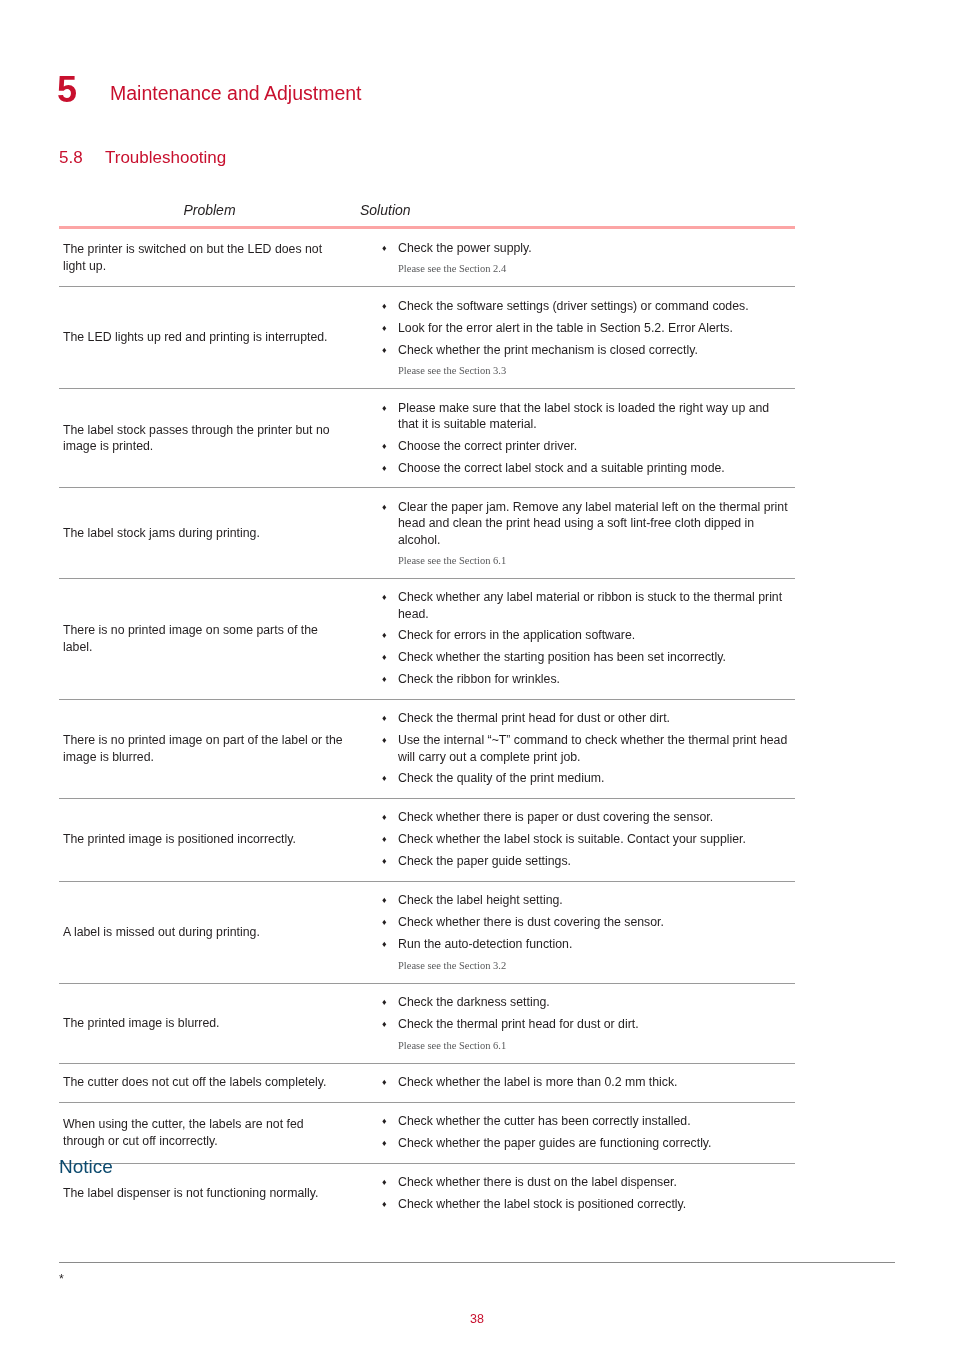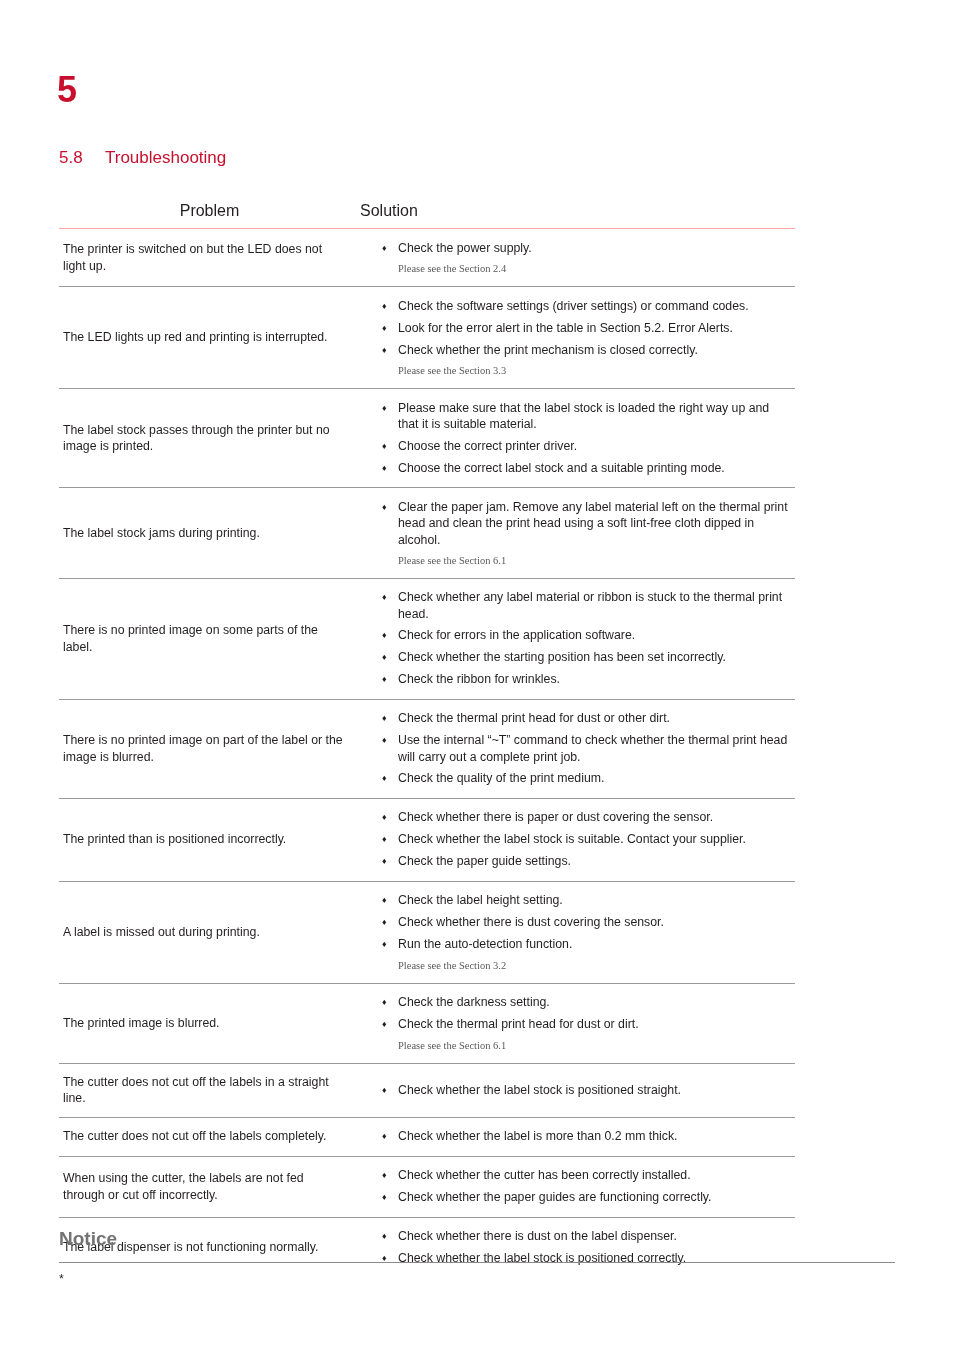--- a/index.html
+++ b/index.html
@@ -61,25 +61,26 @@
   
   .tbl {
     position: absolute;
     left: 59px;
     top: 198px;
     width: 736px;
     border-collapse: collapse;
   }
   .tbl th {
     font-weight: normal;
-    font-size: 16px;
+    font-size: 14px;
     color: #231f20;
     padding: 4px 0 8px 0;
     text-align: center;
-    border-bottom: 1px solid #fca5a5;
+    border-bottom: 3px solid #fca5a5;
+    font-style: italic;
   }
   .tbl th.c-problem { width: 285px; }
   .tbl th.c-solution { text-align: left; }
   .tbl td {
     vertical-align: middle;
     font-size: 12.3px;
     line-height: 16.5px;
     padding: 0;
     border-bottom: 1px solid #9a9a9a;
     margin-top: 35px;
@@ -118,24 +119,23 @@
     color: #58595b;
     padding: 2px 0 2px 38px;
     line-height: 15px;
     font-family: Liberation Serif, serif;
   }
 
   
   .notice-title {
     position: absolute;
     left: 59px;
-    top: 1228px;
+    top: 1156px;
     font-size: 19px;
-    color: #737373;
-    font-weight: bold;
+    color: #0c4a6e;
   }
   .notice-rule {
     position: absolute;
     left: 59px;
     top: 1262px;
     width: 836px;
     height: 1px;
     background: #8a8a8a;
   }
   .notice-body {
@@ -157,20 +157,21 @@
     color: #c8102e;
   }
 </style>
 </head>
 <body>
 
 <div class="page">
 
   <div class="chapter-head">
     <span class="chapter-num">5</span>
+    <span class="chapter-title">Maintenance and Adjustment</span>
   </div>
 
   <div class="section-head">
     <span class="section-num">5.8</span>
     <span class="section-title">Troubleshooting</span>
   </div>
 
   <table class="tbl">
     <thead>
       <tr>
@@ -266,21 +267,21 @@
               <span class="bullet">♦</span>
               <span class="sol-text">Use the internal “~T” command to check whether the thermal print head will carry out a complete print job.</span>
             </div>
             <div class="sol-line">
               <span class="bullet">♦</span>
               <span class="sol-text">Check the quality of the print medium.</span>
             </div>
           </td>
         </tr>
         <tr>
-          <td class="problem">The printed than is positioned incorrectly.</td>
+          <td class="problem">The printed image is positioned incorrectly.</td>
           <td class="sol">
             <div class="sol-line">
               <span class="bullet">♦</span>
               <span class="sol-text">Check whether there is paper or dust covering the sensor.</span>
             </div>
             <div class="sol-line">
               <span class="bullet">♦</span>
               <span class="sol-text">Check whether the label stock is suitable. Contact your supplier.</span>
             </div>
             <div class="sol-line">
@@ -312,29 +313,20 @@
           <td class="sol">
             <div class="sol-line">
               <span class="bullet">♦</span>
               <span class="sol-text">Check the darkness setting.</span>
             </div>
             <div class="sol-line">
               <span class="bullet">♦</span>
               <span class="sol-text">Check the thermal print head for dust or dirt.</span>
             </div>
             <div class="note">Please see the Section 6.1</div>
-          </td>
-        </tr>
-        <tr>
-          <td class="problem">The cutter does not cut off the labels in a straight line.</td>
-          <td class="sol">
-            <div class="sol-line">
-              <span class="bullet">♦</span>
-              <span class="sol-text">Check whether the label stock is positioned straight.</span>
-            </div>
           </td>
         </tr>
         <tr>
           <td class="problem">The cutter does not cut off the labels completely.</td>
           <td class="sol">
             <div class="sol-line">
               <span class="bullet">♦</span>
               <span class="sol-text">Check whether the label is more than 0.2 mm thick.</span>
             </div>
           </td>
@@ -367,13 +359,14 @@
         </tr>
       </tbody>
   </table>
 
   <div class="notice-title">Notice</div>
   <div class="notice-rule"></div>
   <div class="notice-body">
     <span class="notice-star">*</span>
   </div>
 
+  <div class="page-num">38</div>
 </div>
 
 </body></html>

